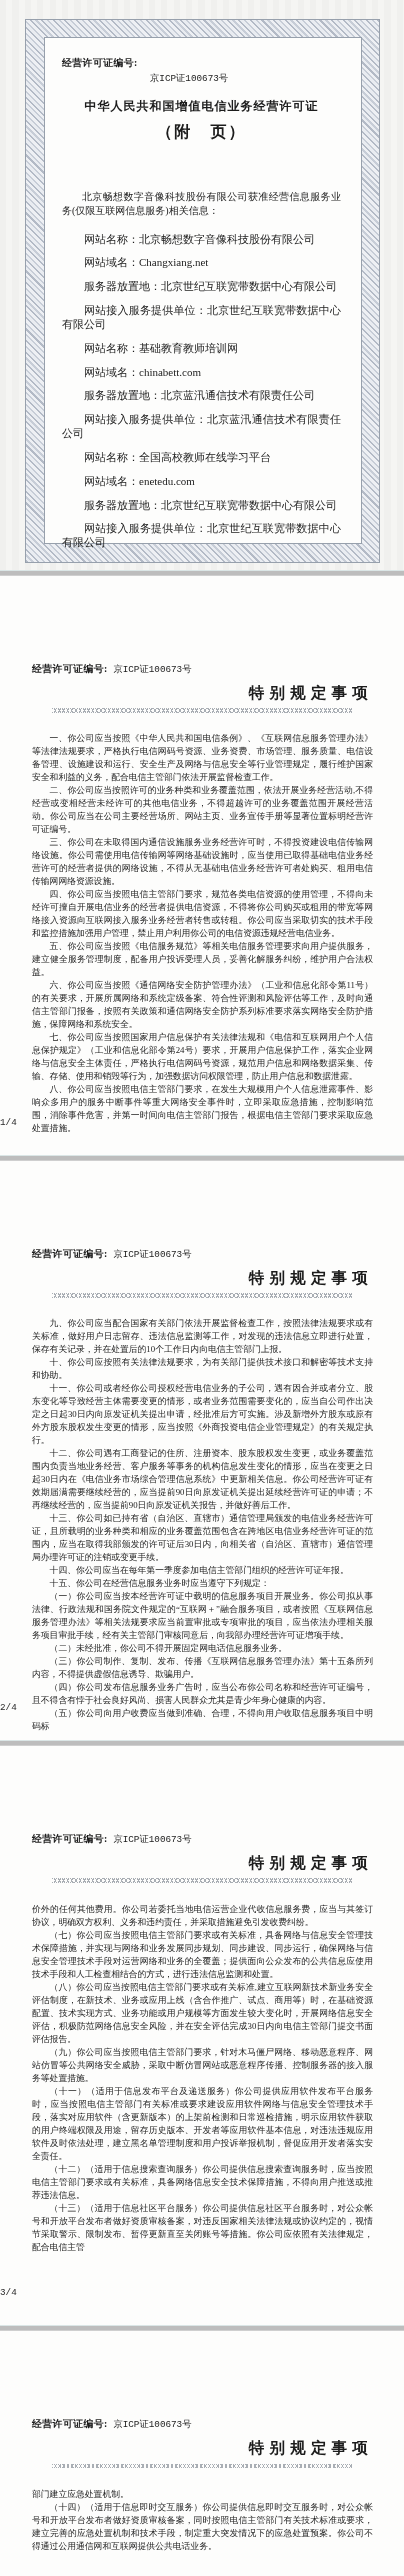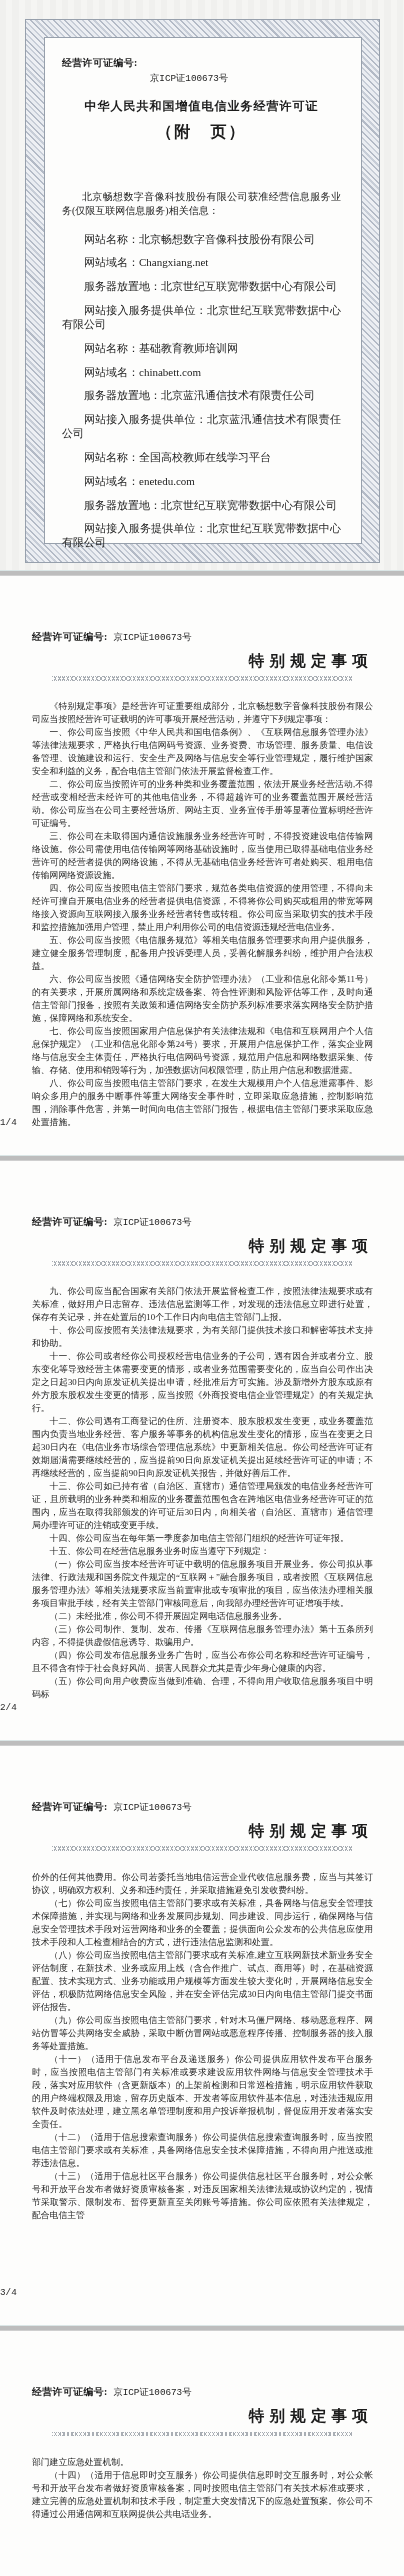--- a/index.html
+++ b/index.html
@@ -41,21 +41,21 @@
   .cert-license-number{font-size:9.3px;margin:2.1px 0 0 88px;font-family:"Liberation Mono","DejaVu Sans Mono",monospace;}
   .cert-title{font-size:12px;font-weight:bold;text-align:center;margin-top:13.4px;letter-spacing:1px;}
   .cert-subtitle{font-size:16px;font-weight:bold;text-align:center;margin-top:7.2px;letter-spacing:2.1px;}
   .cert-intro{font-size:10px;line-height:14px;text-align:justify;text-indent:2em;margin:47px 0 13.4px 0;}
   .cfield{font-size:11px;line-height:14px;text-align:justify;text-indent:2em;margin:0 0 9.8px 0;}
   
   .prov-page{
     position:relative;box-sizing:border-box;
     height:579px;
     background:#fdfdfc;
-    padding:55px 32px 0 32px;
+    padding:87px 32px 0 32px;
   }
   .prov-page.last{height:544px;}
   .prov-header{font-size:9.8px;}
   .prov-header .hl{font-weight:bold;letter-spacing:0.5px;}
   .prov-header .hn{font-family:"Liberation Mono","DejaVu Sans Mono",monospace;font-size:9.3px;margin-left:3.1px;}
   .prov-title{font-size:15.5px;font-weight:bold;text-align:right;letter-spacing:5.2px;margin:7.2px 0 4.1px 0;}
   .title-rule{
     height:4.6px;width:88%;margin:0 auto 19.6px auto;
     background:
       repeating-linear-gradient(120deg,#8e949c 0 1px,transparent 1px 3.6px),
@@ -106,21 +106,20 @@
   <div class="sep"></div>
 
   <div class="prov-page">
     <div class="prov-header">
       <span class="hl">经营许可证编号:</span>
       <span class="hn">京ICP证100673号</span>
     </div>
     <div class="prov-title">特别规定事项</div>
     <div class="title-rule"></div>
     <div>
-        <p class="para ind">《特别规定事项》是经营许可证重要组成部分，北京畅想数字音像科技股份有限公司应当按照经营许可证载明的许可事项开展经营活动，并遵守下列规定事项：</p>
         <p class="para ind">一、你公司应当按照《中华人民共和国电信条例》、《互联网信息服务管理办法》等法律法规要求，严格执行电信网码号资源、业务资费、市场管理、服务质量、电信设备管理、设施建设和运行、安全生产及网络与信息安全等行业管理规定，履行维护国家安全和利益的义务，配合电信主管部门依法开展监督检查工作。</p>
         <p class="para ind">二、你公司应当按照许可的业务种类和业务覆盖范围，依法开展业务经营活动,不得经营或变相经营未经许可的其他电信业务，不得超越许可的业务覆盖范围开展经营活动。你公司应当在公司主要经营场所、网站主页、业务宣传手册等显著位置标明经营许可证编号。</p>
         <p class="para ind">三、你公司在未取得国内通信设施服务业务经营许可时，不得投资建设电信传输网络设施。你公司需使用电信传输网等网络基础设施时，应当使用已取得基础电信业务经营许可的经营者提供的网络设施，不得从无基础电信业务经营许可者处购买、租用电信传输网网络资源设施。</p>
         <p class="para ind">四、你公司应当按照电信主管部门要求，规范各类电信资源的使用管理，不得向未经许可擅自开展电信业务的经营者提供电信资源，不得将你公司购买或租用的带宽等网络接入资源向互联网接入服务业务经营者转售或转租。你公司应当采取切实的技术手段和监控措施加强用户管理，禁止用户利用你公司的电信资源违规经营电信业务。</p>
         <p class="para ind">五、你公司应当按照《电信服务规范》等相关电信服务管理要求向用户提供服务，建立健全服务管理制度，配备用户投诉受理人员，妥善化解服务纠纷，维护用户合法权益。</p>
         <p class="para ind">六、你公司应当按照《通信网络安全防护管理办法》（工业和信息化部令第11号）的有关要求，开展所属网络和系统定级备案、符合性评测和风险评估等工作，及时向通信主管部门报备，按照有关政策和通信网络安全防护系列标准要求落实网络安全防护措施，保障网络和系统安全。</p>
         <p class="para ind">七、你公司应当按照国家用户信息保护有关法律法规和《电信和互联网用户个人信息保护规定》（工业和信息化部令第24号）要求，开展用户信息保护工作，落实企业网络与信息安全主体责任，严格执行电信网码号资源，规范用户信息和网络数据采集、传输、存储、使用和销毁等行为，加强数据访问权限管理，防止用户信息和数据泄露。</p>
         <p class="para ind">八、你公司应当按照电信主管部门要求，在发生大规模用户个人信息泄露事件、影响众多用户的服务中断事件等重大网络安全事件时，立即采取应急措施，控制影响范围，消除事件危害，并第一时间向电信主管部门报告，根据电信主管部门要求采取应急处置措施。</p>
       </div>
     <div class="pagenum">1/4</div>

